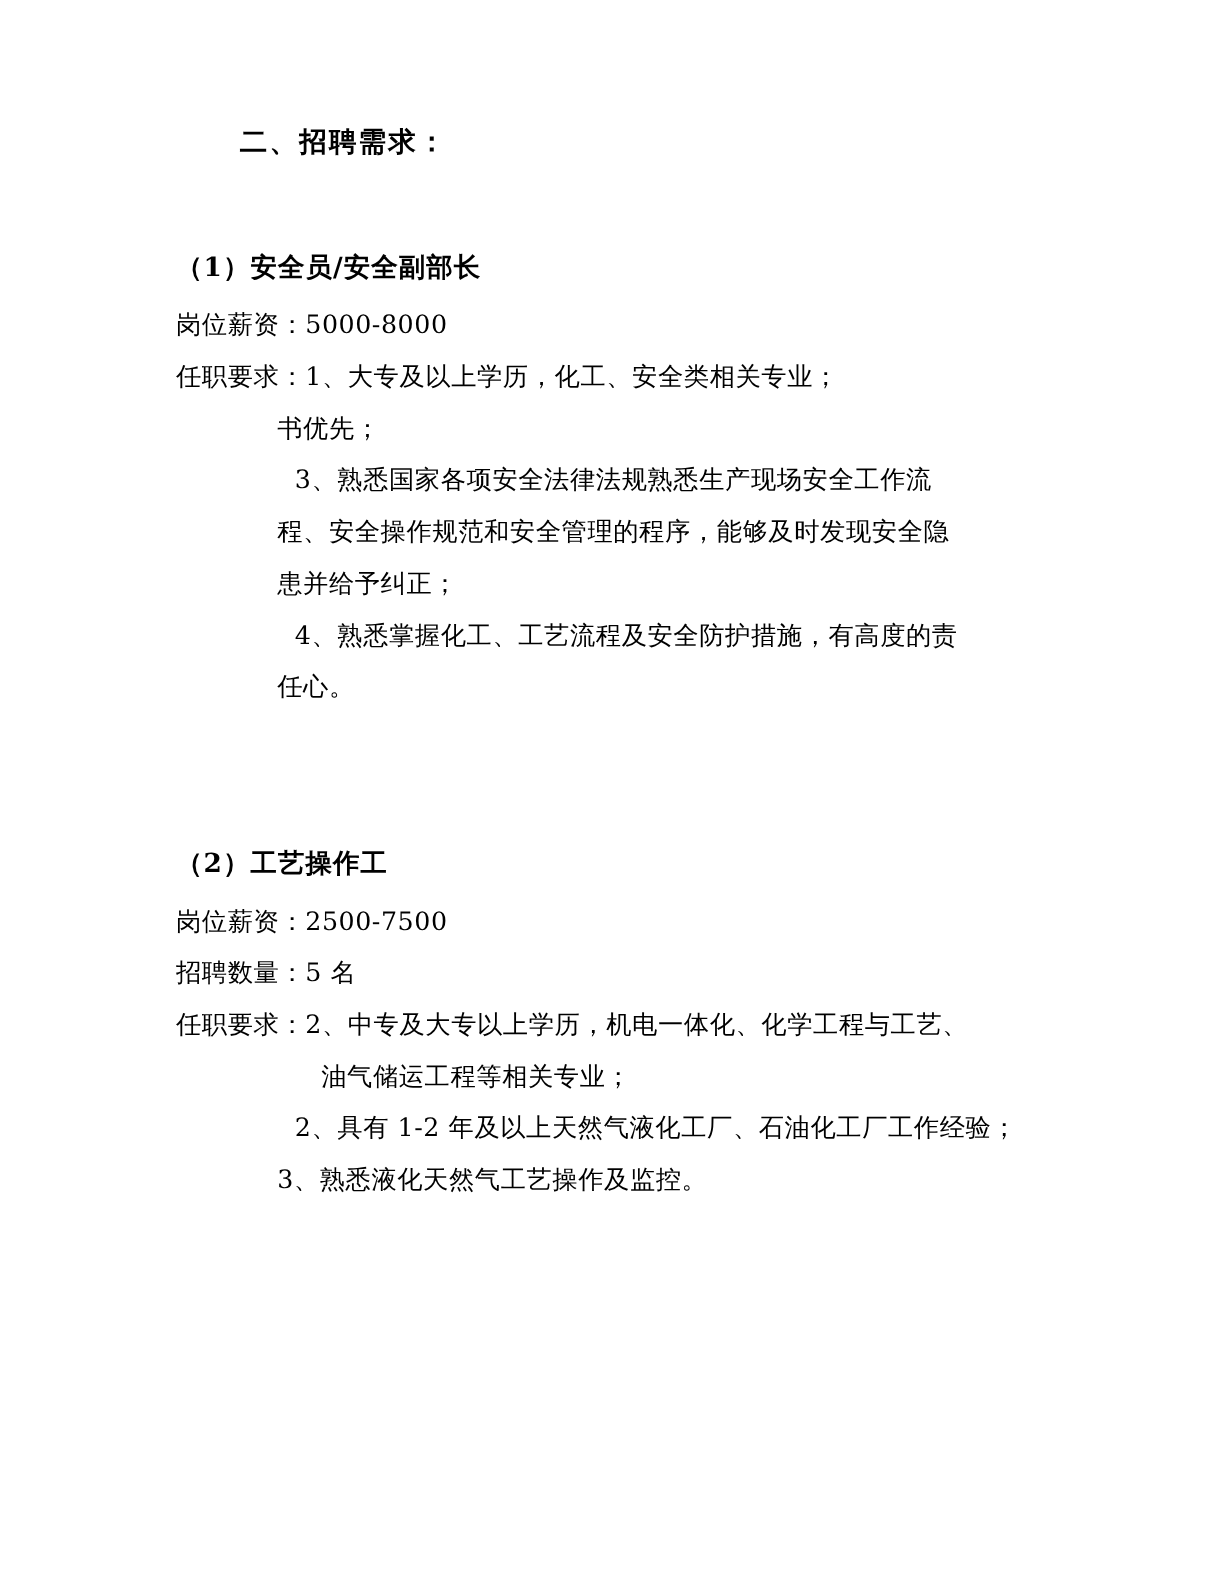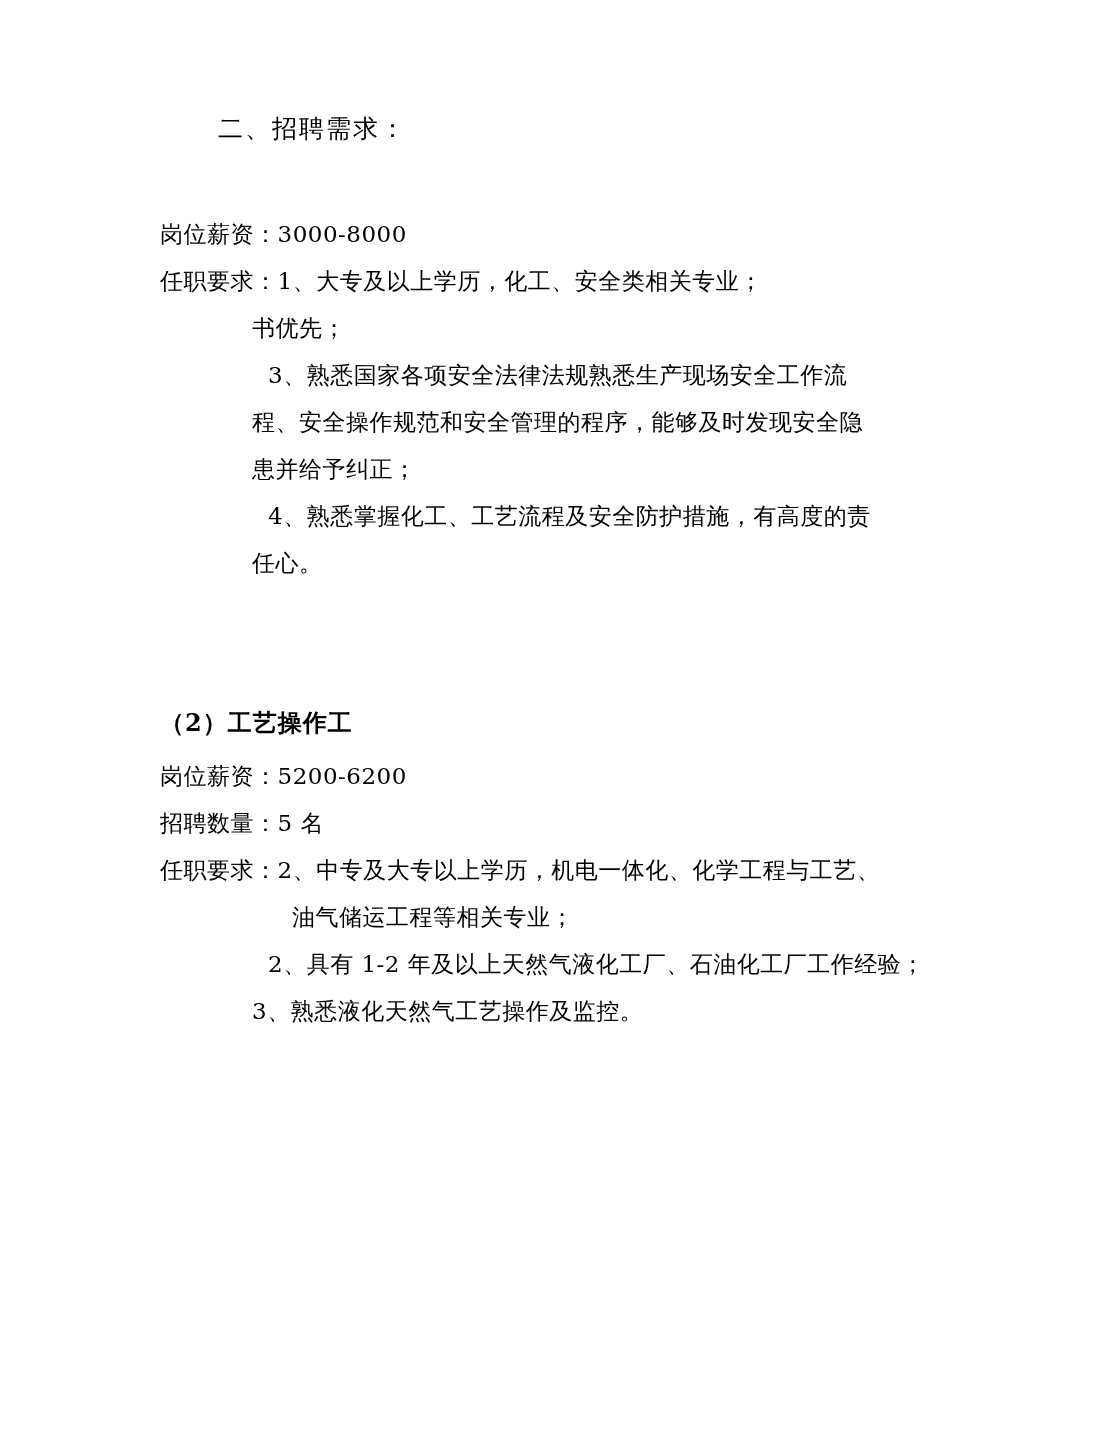--- a/index.html
+++ b/index.html
@@ -24,24 +24,24 @@
     padding: 0;
   }
   .content {
     position: absolute;
     left: 160px;
     top: 112px;
     width: 800px;
   }
   .section-title {
     font-size: 25px;
-    font-weight: normal;
+    font-weight: bold;
     letter-spacing: 2px;
     margin-left: 58px;
-    margin-bottom: 0;
+    margin-bottom: 16px;
     font-family: "DejaVu Serif", "Liberation Serif", serif;
   }
   .spacer-lg { height: 66px; }
   .spacer-xl { height: 120px; }
   .job-title {
     font-size: 24px;
     font-weight: bold;
     letter-spacing: 1px;
     margin-bottom: 14px;
   }
@@ -61,35 +61,36 @@
 <body>
 
 <div class="page">
   <div class="content">
 
     <div class="section-title">二、招聘需求：</div>
 
     <div class="spacer-lg"></div>
 
     <div class="block">
-      <div class="line indent-1">岗位薪资：3000-8000</div>
+      <div class="job-title">（1）安全员/安全副部长</div>
+      <div class="line indent-1">岗位薪资：5000-8000</div>
       <div class="line indent-1">任职要求：1、大专及以上学历，化工、安全类相关专业；</div>
       <div class="line indent-4">书优先；</div>
       <div class="line indent-3">3、熟悉国家各项安全法律法规熟悉生产现场安全工作流</div>
       <div class="line indent-4">程、安全操作规范和安全管理的程序，能够及时发现安全隐</div>
       <div class="line indent-4">患并给予纠正；</div>
       <div class="line indent-3">4、熟悉掌握化工、工艺流程及安全防护措施，有高度的责</div>
       <div class="line indent-4">任心。</div>
     </div>
 
     <div class="spacer-xl"></div>
 
     <div class="block">
       <div class="job-title">（2）工艺操作工</div>
-      <div class="line indent-1">岗位薪资：5200-6200</div>
+      <div class="line indent-1">岗位薪资：2500-7500</div>
       <div class="line indent-1">招聘数量：5 名</div>
       <div class="line indent-1">任职要求：2、中专及大专以上学历，机电一体化、化学工程与工艺、</div>
       <div class="line indent-2">油气储运工程等相关专业；</div>
       <div class="line indent-3">2、具有 1-2 年及以上天然气液化工厂、石油化工厂工作经验；</div>
       <div class="line indent-4">3、熟悉液化天然气工艺操作及监控。</div>
     </div>
 
   </div>
 </div>
 

